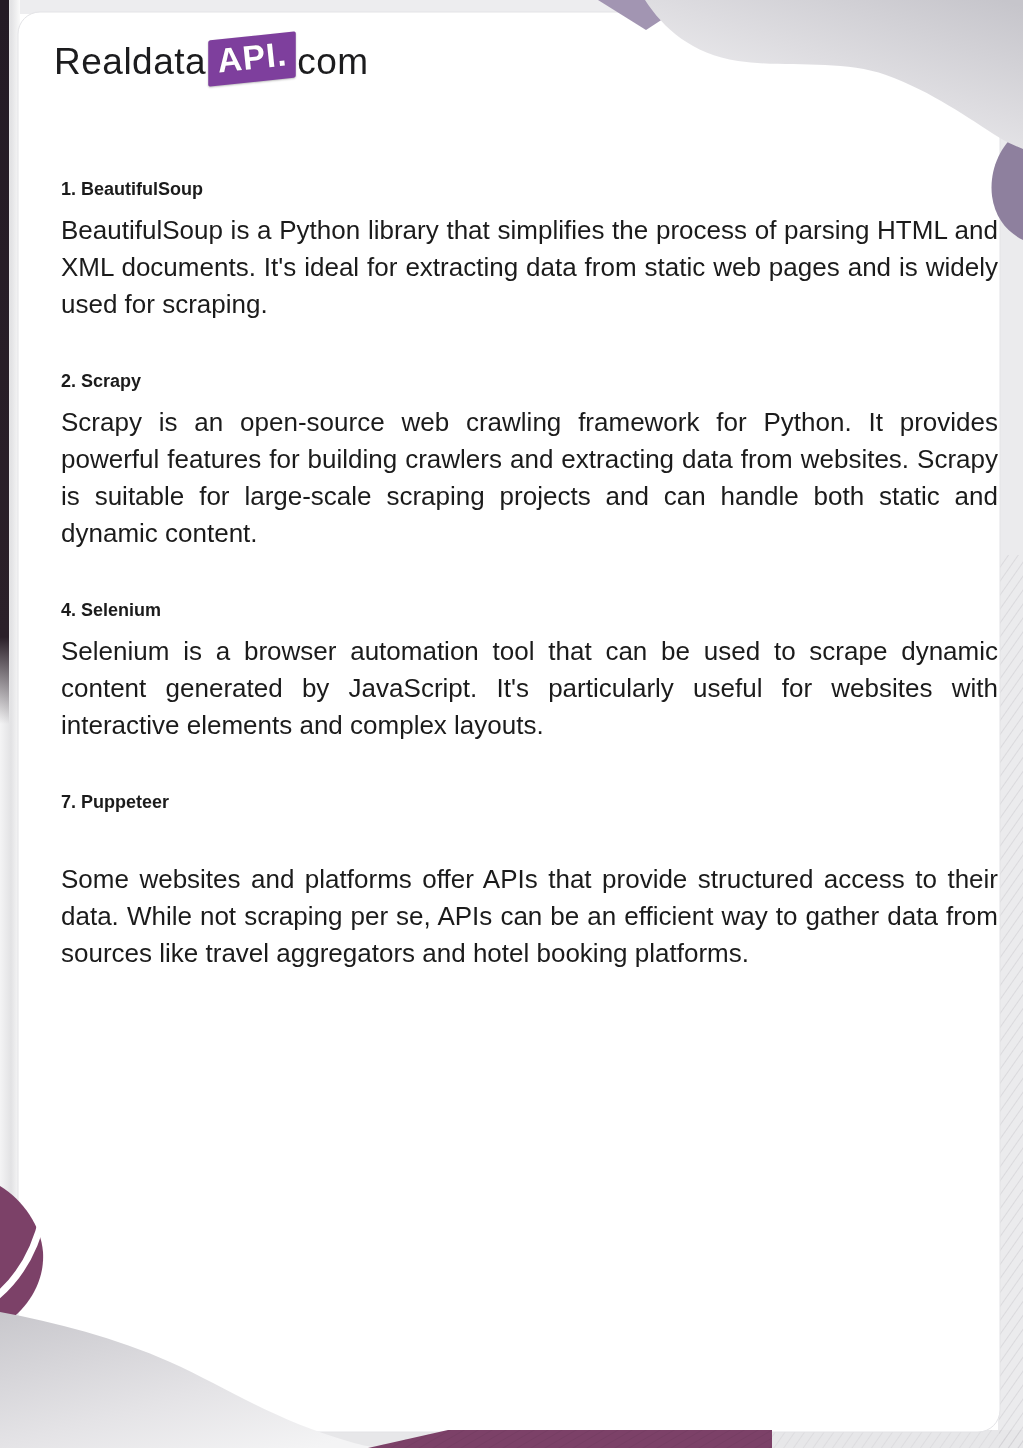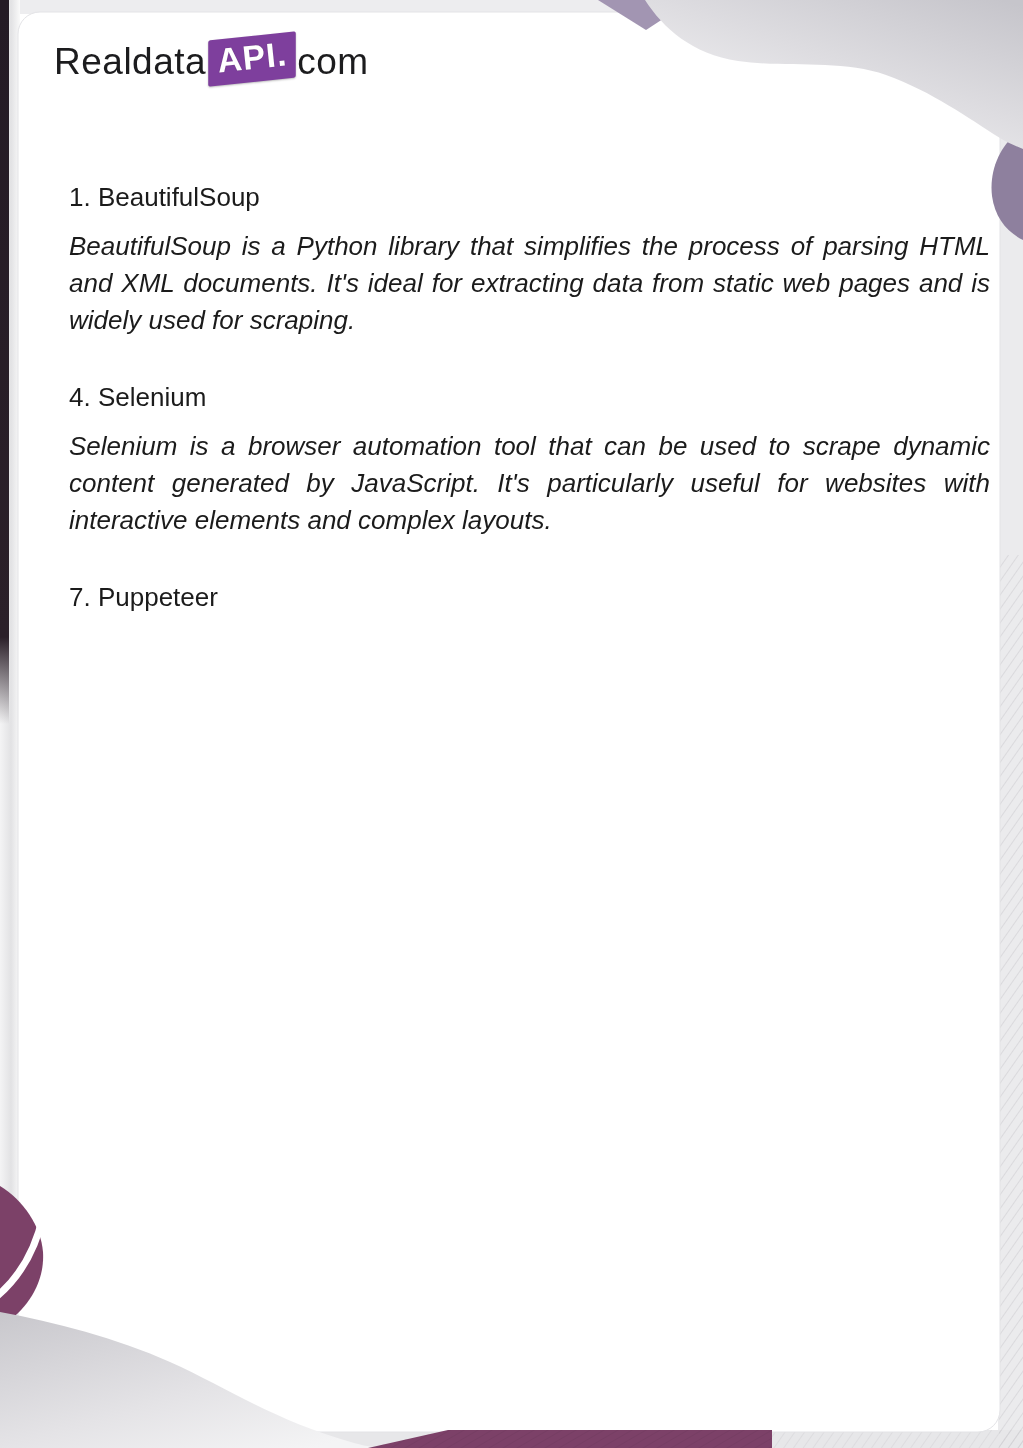--- a/index.html
+++ b/index.html
@@ -32,29 +32,28 @@
     color:#fff;font-weight:700;font-size:34px;letter-spacing:1px;
     text-shadow:0 0 1px rgba(0,0,0,.35);
   }
   .content{
     position:absolute;left:57px;top:167px;width:945px;
     color:#1b1b1b;
     font-size:26px;line-height:37px;
   }
   .content section{margin:0 0 40px 0;}
   .content h2{
-    margin:12px;padding:0;
-    font-size:26px;font-weight:400;line-height:37px;
+    margin:4px;padding:0;
+    font-size:18px;font-weight:700;line-height:37px;
   }
   .content p{
-    margin:12px;padding:0;
+    margin:4px;padding:0;
     text-align:justify;
     -moz-text-align-last:left;
     text-align-last:left;
-    font-style:italic;
   }
 </style>
 </head>
 <body>
 
 <div class="page">
 
   <svg class="bg" viewBox="0 0 1023 1448" xmlns="http://www.w3.org/2000/svg" aria-hidden="true">
     <defs>
       <linearGradient id="gLeft" x1="0" y1="0" x2="1" y2="0">
@@ -128,25 +127,28 @@
       <span class="badge" style="background: rgb(126, 63, 157);"><span>API.</span></span>
       <span>com</span>
   </header>
 
   <main class="content">
     <section>
       <h2>1. BeautifulSoup</h2>
       <p>BeautifulSoup is a Python library that simplifies the process of parsing HTML and XML documents. It's ideal for extracting data from static web pages and is widely used for scraping.</p>
     </section>
     <section>
+      <h2>2. Scrapy</h2>
+      <p>Scrapy is an open-source web crawling framework for Python. It provides powerful features for building crawlers and extracting data from websites. Scrapy is suitable for large-scale scraping projects and can handle both static and dynamic content.</p>
     </section>
     <section>
       <h2>4. Selenium</h2>
       <p>Selenium is a browser automation tool that can be used to scrape dynamic content generated by JavaScript. It's particularly useful for websites with interactive elements and complex layouts.</p>
     </section>
     <section>
       <h2>7. Puppeteer</h2>
     </section>
     <section>
+      <p>Some websites and platforms offer APIs that provide structured access to their data. While not scraping per se, APIs can be an efficient way to gather data from sources like travel aggregators and hotel booking platforms.</p>
     </section>
   </main>
 
 </div>
 
 </body></html>

